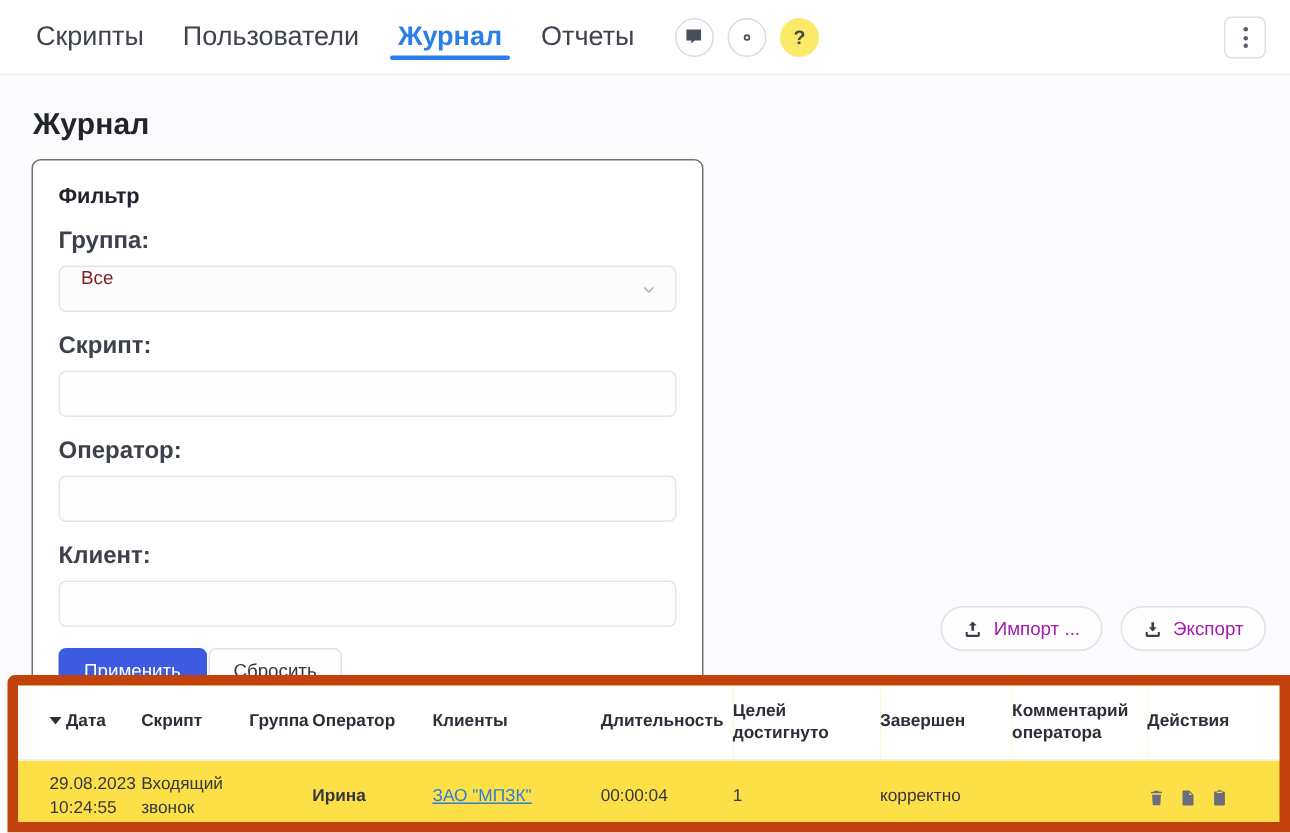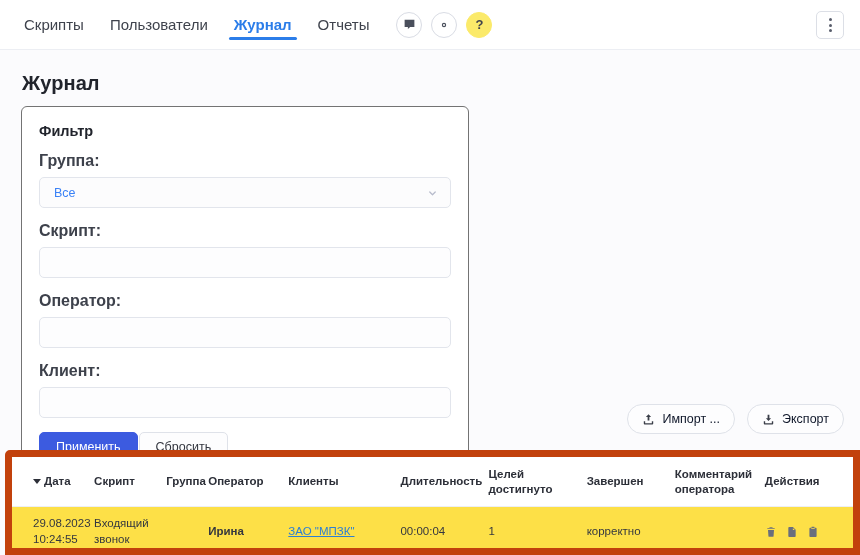--- a/index.html
+++ b/index.html
@@ -34,21 +34,21 @@
     align-items: center;
     height: 100%;
   }
 
   .nav-tab {
     position: relative;
     height: 100%;
     display: flex;
     align-items: center;
     padding: 0 13px;
-    font-size: 15px;
+    font-size: 18px;
     color: #3f434d;
     cursor: pointer;
     white-space: nowrap;
     justify-content: center;
   }
   .nav-tab:first-child { padding-left: 6px; }
 
   .nav-tab.active { color: #2b7de9; font-weight: bold; }
 
   .nav-tab.active::after {
@@ -144,26 +144,26 @@
 
   .field-input,
   .field-select {
     width: 100%;
     height: 31px;
     border: 1px solid #e2e5ec;
     border-radius: 5px;
     background: #fcfcfd;
     font-family: inherit;
     font-size: 12.5px;
-    color: #3b82f6;
+    color: #7f1d1d;
     padding: 0 11px;
     outline: none;
     margin-bottom: 14px;
     display: flex;
-    align-items: center;
+    align-items: flex-start;
   }
   .field-input { background: #fdfdfe; }
 
   .field-select {
     position: relative;
     cursor: pointer;
     padding-left: 14px;
   }
   .chevron {
     position: absolute;
@@ -211,21 +211,21 @@
   .ie-btn {
     height: 30px;
     background: #fdfdfe;
     border: 1px solid #dfe2e9;
     border-radius: 15px;
     display: flex;
     align-items: center;
     gap: 7px;
     padding: 0 14px;
     font-size: 12.5px;
-    color: #0f172a;
+    color: #a21caf;
     cursor: pointer;
     white-space: nowrap;
   }
   .ie-btn svg { flex: 0 0 auto; color: #3a3e48; }
 
   
   .table-card {
     position: absolute;
     left: 5px;
     right: 0;

